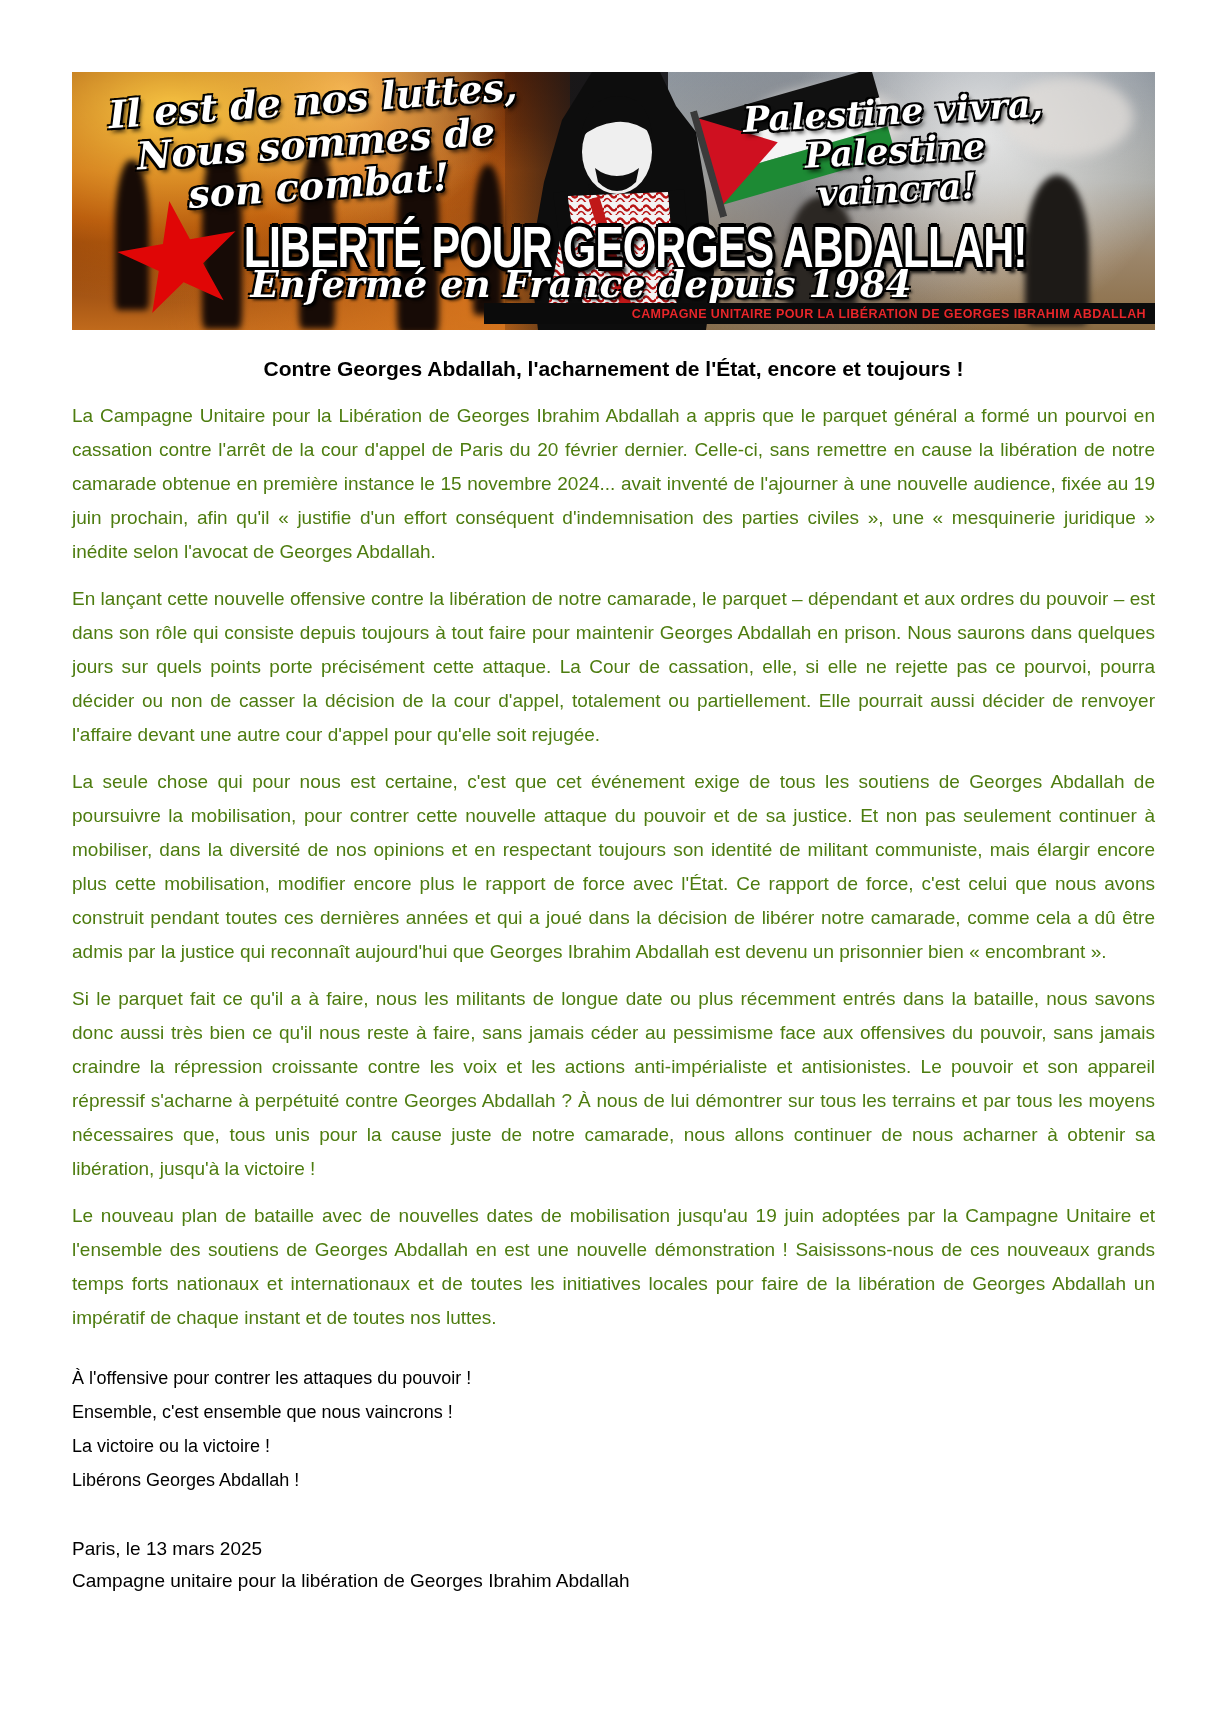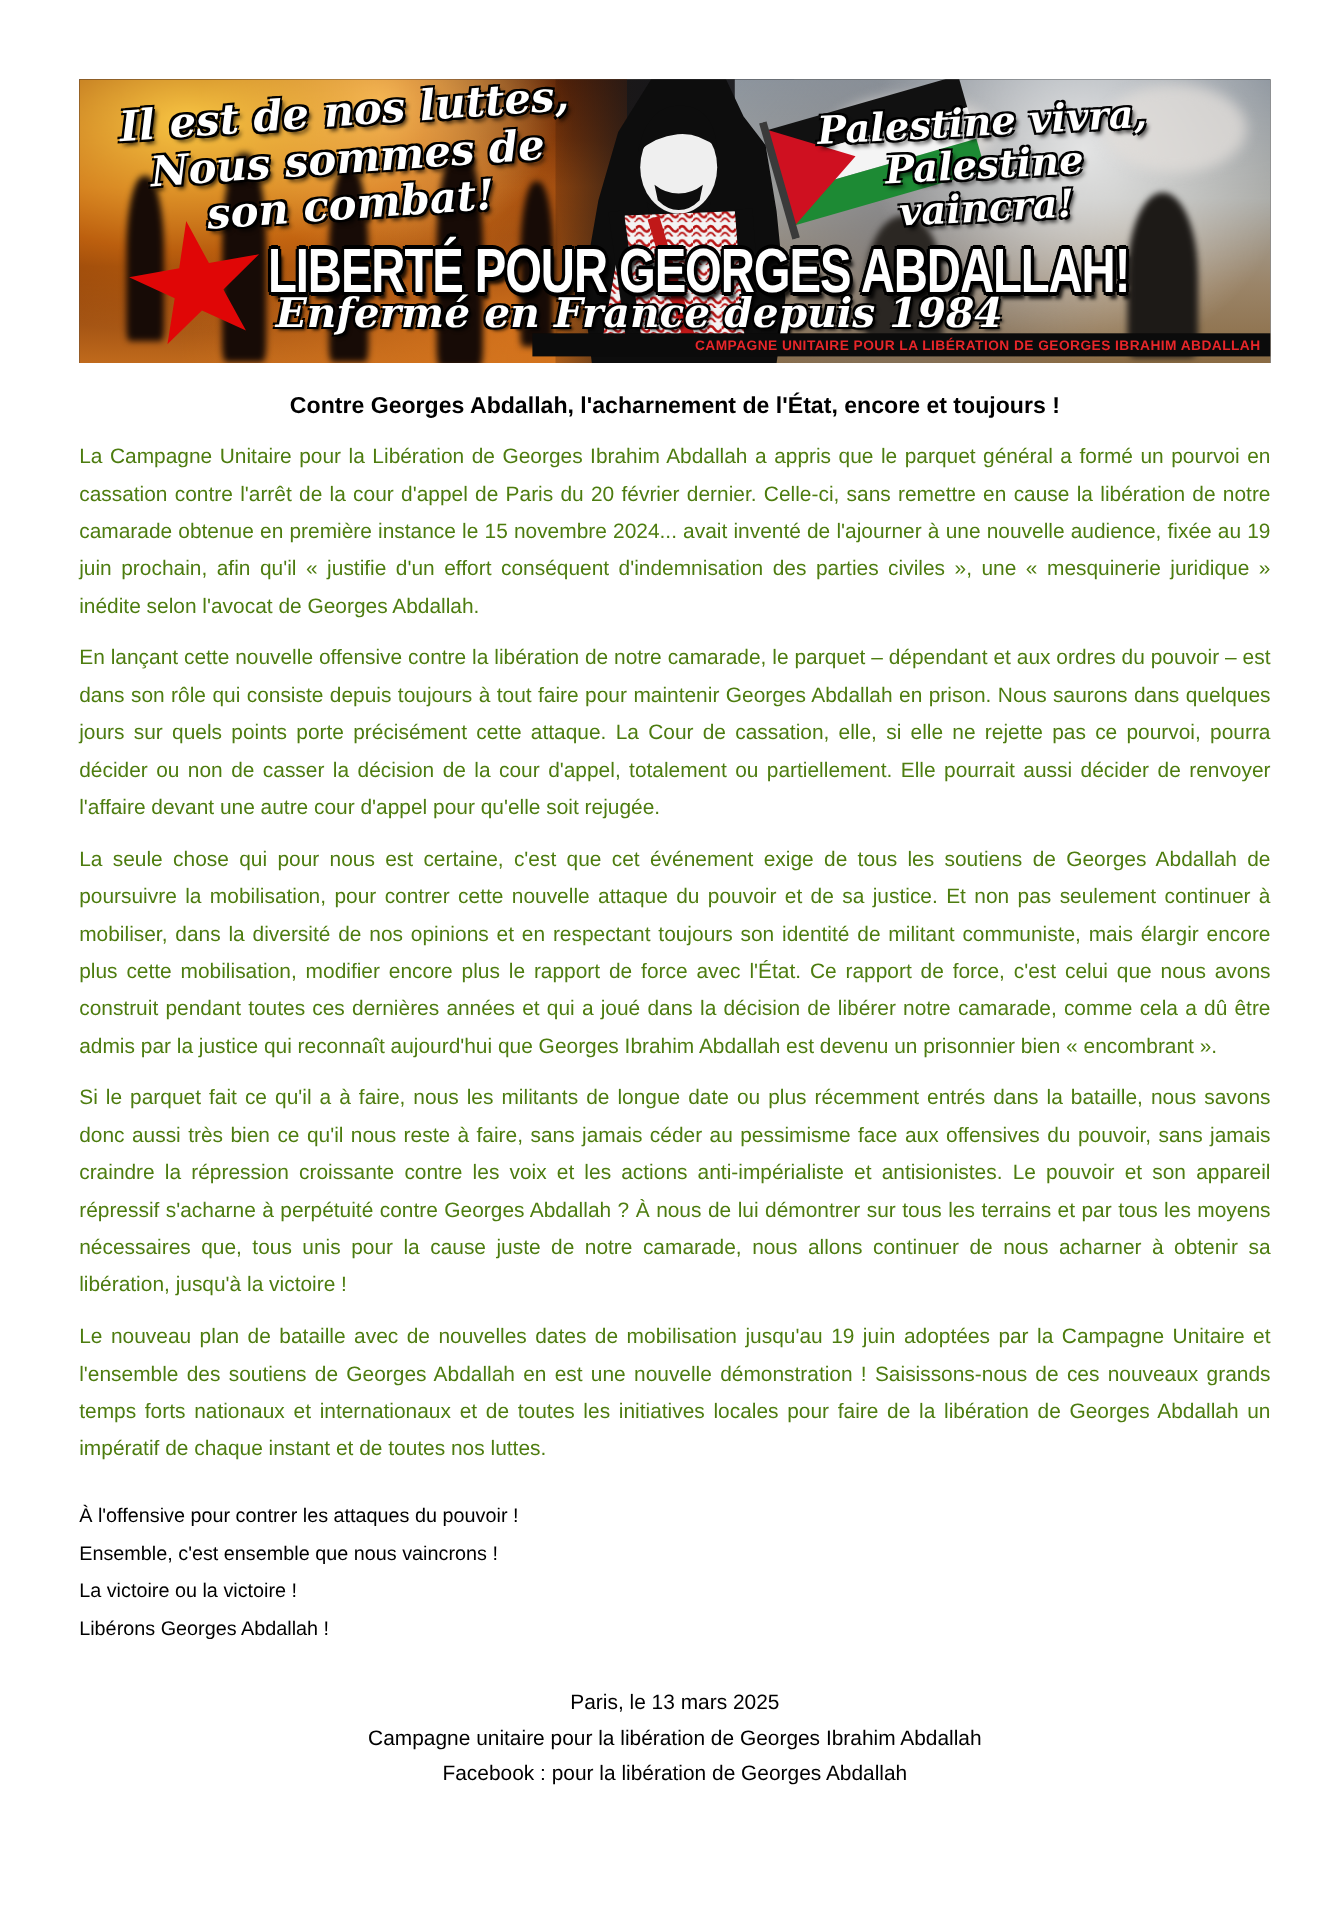--- a/index.html
+++ b/index.html
@@ -41,21 +41,21 @@
     color:#fff;font-family:"DejaVu Serif",serif;font-style:italic;font-weight:bold;font-size:37px;
     text-shadow:2px 2px 0 #000,-2px 2px 0 #000,2px -2px 0 #000,-2px -2px 0 #000,3px 3px 3px rgba(0,0,0,.9);}
   .banner-bar{position:absolute;left:38%;right:0;bottom:6px;height:21px;background:#0b0b0b;
     display:flex;align-items:center;justify-content:flex-end;padding-right:9px;}
   .banner-bar span{color:#e8262a;font-weight:bold;font-size:12.5px;letter-spacing:.4px;white-space:nowrap;}
   
   .content{position:absolute;top:330px;left:0;right:0;padding:0 67px 0 72px;}
   .doc-title{margin:27px 0 18px;text-align:center;font-weight:bold;font-size:21px;color:#000;}
   .content p.body-par{margin:0 0 13px;font-size:19px;line-height:34px;text-align:justify;color:#4d7c0f;}
   .slogans{margin-top:26px;font-size:18px;line-height:34px;color:#000;}
-  .signature{margin-top:36px;text-align:center;font-size:19px;line-height:32px;color:#000;}
+  .signature{margin-top:36px;text-align:left;font-size:19px;line-height:32px;color:#000;}
   .signature a{color:#2333a5;text-decoration:underline;}
 </style>
 </head>
 <body>
 
 <div class="page">
 
   <div class="banner">
     <div class="bg-left"></div>
     <div class="bg-center"></div>
@@ -132,17 +132,16 @@
     <div class="slogans">
       <div>À l'offensive pour contrer les attaques du pouvoir !</div>
       <div>Ensemble, c'est ensemble que nous vaincrons !</div>
       <div>La victoire ou la victoire !</div>
       <div>Libérons Georges Abdallah !</div>
     </div>
 
     <div class="signature">
       <div>Paris, le 13 mars 2025</div>
       <div>Campagne unitaire pour la libération de Georges Ibrahim Abdallah</div>
-      <div>Facebook : pour la libération de Georges Abdallah</div>
     </div>
 
   </div>
 </div>
 
 </body></html>

